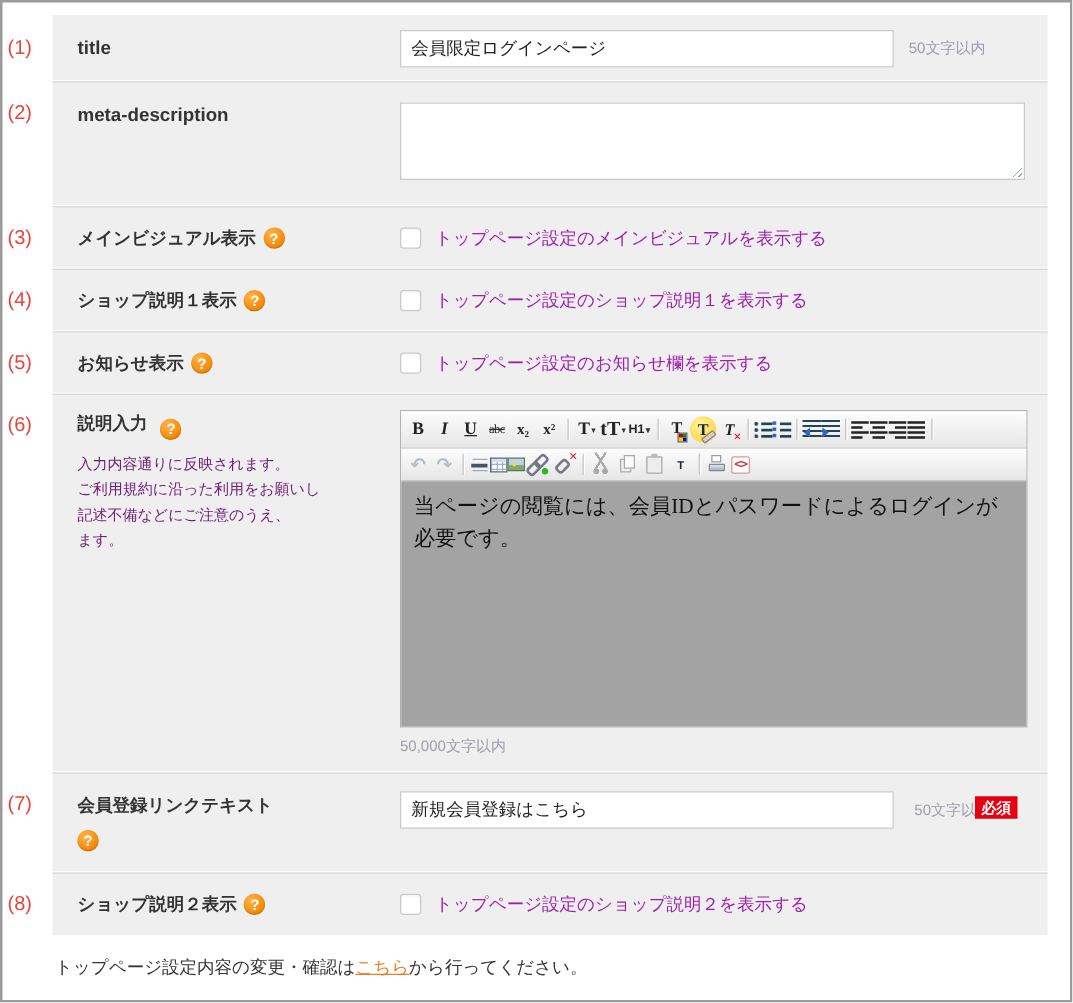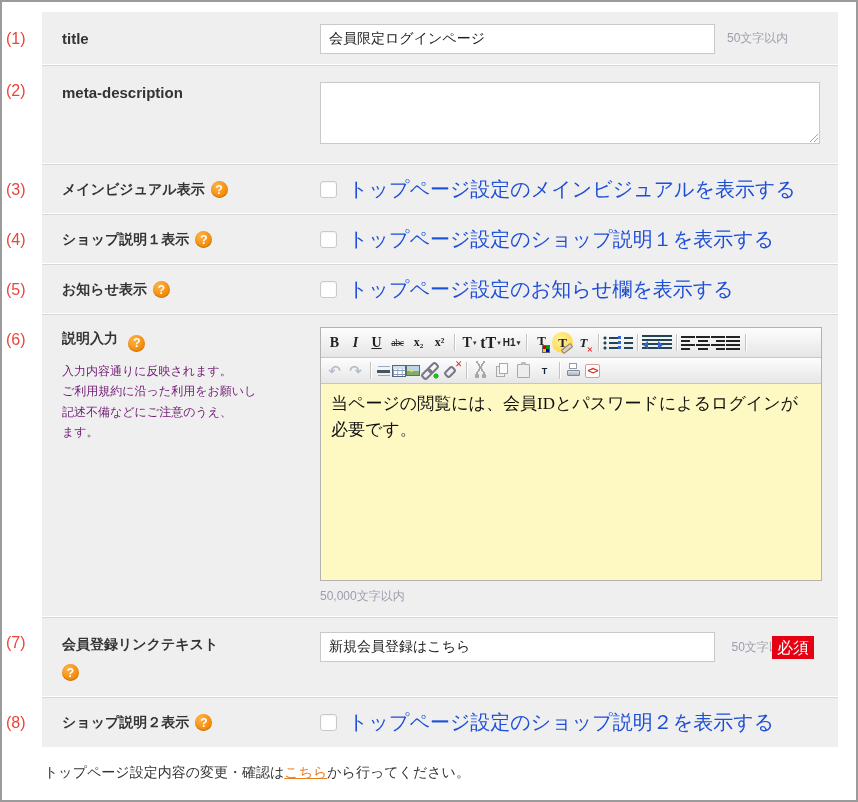--- a/index.html
+++ b/index.html
@@ -28,47 +28,47 @@
   .r7 .lc{padding-top:17px;}
   .r7 .fc{padding-top:14px;padding-bottom:18px;}
 
   .lbl{font-weight:bold;font-size:14px;color:#333;}
   .lbl-en{font-size:15px;text-align:right;}
   .help{display:inline-flex;width:17px;height:17px;border-radius:50%;
         background:radial-gradient(circle at 35% 30%,#ffb347,#f28500 75%);
         color:#fff;font-size:12px;font-weight:bold;align-items:center;justify-content:center;
         margin-left:6px;vertical-align:-4px;box-shadow:inset 0 -1px 1px rgba(0,0,0,.18);}
   .row-note{margin-top:9px;font-size:12px;color:#701a75;line-height:1.72;}
-  .req{position:absolute;right:24px;top:18px;background:#e60012;color:#fff;font-size:16px;font-weight:normal;padding:2px 5px;line-height:1.2;}
+  .req{position:absolute;right:24px;top:18px;background:#e60012;color:#fff;font-size:12px;font-weight:bold;padding:2px 5px;line-height:1.2;}
   .help-below{display:inline-flex;margin:10px 0 0 0;}
 
   .txt-input{width:395px;height:30px;box-sizing:border-box;border:1px solid #c9c9c9;background:#fff;
              padding:0 8px;font-size:14px;font-family:inherit;color:#222;border-radius:0;}
   .hint{font-size:12px;color:#9c9cad;}
   .hint-inline{margin-left:12px;white-space:nowrap;text-align:right;}
   .ta-wrap{position:relative;display:inline-block;}
   .meta-ta{width:500px;height:62px;box-sizing:border-box;border:1px solid #c9c9c9;background:#fff;resize:none;
            font-family:inherit;font-size:13px;padding:4px 6px;display:block;}
   .ta-grip{position:absolute;right:2px;bottom:2px;width:10px;height:10px;pointer-events:none;
            background:repeating-linear-gradient(135deg,transparent 0 2px,#9aa 2px 3px);
            clip-path:polygon(100% 0,100% 100%,0 100%);}
   .hint-below{display:block;margin-top:7px;}
 
   .cb{appearance:none;-webkit-appearance:none;width:17px;height:17px;box-sizing:border-box;border:1px solid #c9c9c9;
       border-radius:3px;background:#fff;margin:0 11px 0 0;box-shadow:inset 0 1px 2px rgba(0,0,0,.05);flex:0 0 auto;}
-  .cb-lbl{font-size:20px;color:#1d4ed8;}
+  .cb-lbl{font-size:14px;color:#a21caf;}
 
   
   .editor{width:502px;box-sizing:border-box;border:1px solid #b2b2b2;background:#fff;}
   .tbar{background:linear-gradient(#fdfdfd,#e6e6e6);border-bottom:1px solid #c6c6c6;padding:1px 3px;display:flex;align-items:center;flex-wrap:nowrap;}
   .tb-btn{display:inline-flex;align-items:center;justify-content:center;width:21px;height:21px;margin:1px 0;position:relative;
           font-family:"Liberation Serif","DejaVu Serif",serif;font-size:13px;color:#222;flex:0 0 auto;}
   .tb-sep{display:inline-block;width:1px;height:17px;margin:0 4px;background:#c3c3c3;box-shadow:1px 0 0 #fff;flex:0 0 auto;}
   .ed-body{min-height:196px;box-sizing:border-box;padding:7px 10px;font-family:"Liberation Serif","DejaVu Serif",serif;
-           font-size:17px;line-height:1.55;color:#111;background:#fef9c3;outline:none;}
+           font-size:17px;line-height:1.55;color:#111;background:#a3a3a3;outline:none;}
 
   .ic-bold{font-weight:bold;font-size:14px;}
   .ic-italic{font-style:italic;font-weight:600;font-size:14px;}
   .ic-underline{text-decoration:underline;font-weight:600;font-size:14px;}
   .ic-strikethrough{font-size:10px;text-decoration:line-through;letter-spacing:-.5px;}
   .ic-subscript,.ic-superscript{font-size:12px;font-weight:600;}
   .ic-font-family{font-weight:bold;font-size:14px;}
   .ic-font-size{font-weight:bold;font-size:16px;}
   .ic-heading{font-weight:bold;font-size:10px;font-family:"Liberation Sans",sans-serif;}
   .ic-font-family::after,.ic-font-size::after,.ic-heading::after{content:"▾";font-size:7px;color:#333;margin-left:1px;}

